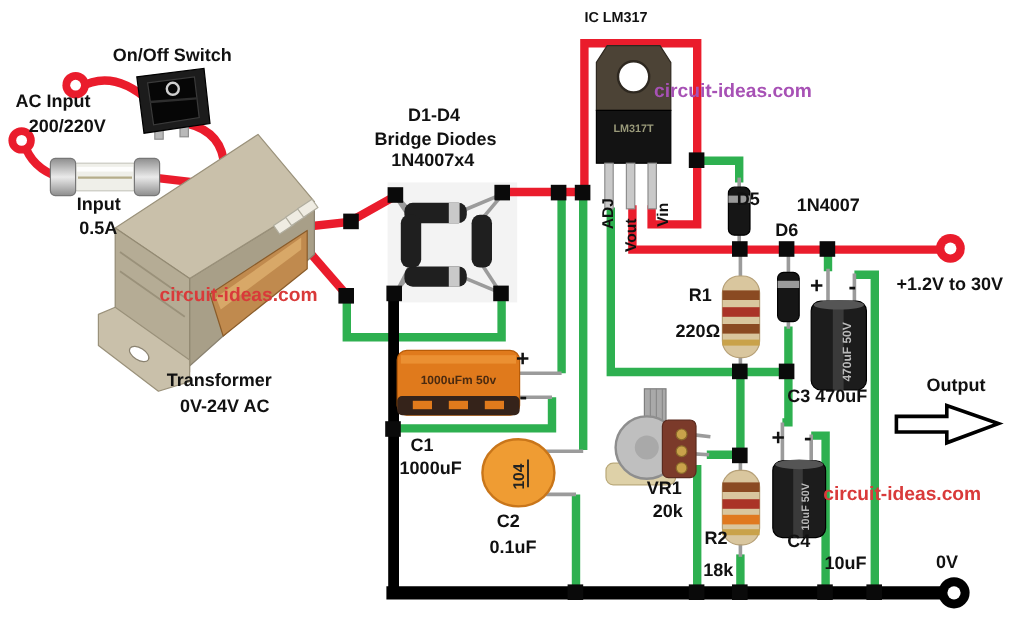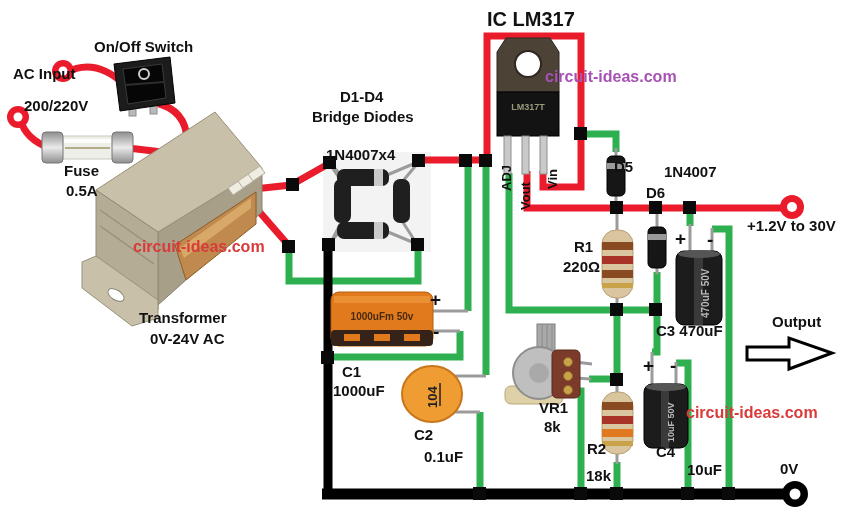--- a/index.html
+++ b/index.html
@@ -5,21 +5,21 @@
   html,body{margin:0;padding:0;background:#fff;}
   .canvas{
     position:relative;width:846px;height:515px;background:#ffffff;overflow:hidden;
     font-family:"Liberation Sans", sans-serif;
   }
   .canvas svg{position:absolute;left:0;top:0;}
   .lbl{
     position:absolute;font-weight:bold;font-size:15px;color:#111;
     white-space:nowrap;line-height:1.1;
   }
-  .lbl.big{font-size:20px;text-align:center;}
+  .lbl.big{font-size:12px;text-align:center;}
   .lbl.sign{font-size:19px;}
   .lbl.wm-purple{color:#a751b5;font-size:16px;}
   .lbl.wm-red{color:#d93a3a;font-size:16px;}
 </style>
 </head>
 <body>
 
 <div class="canvas">
 
 <svg width="846" height="515" viewBox="0 0 846 515">
@@ -255,44 +255,44 @@
     <circle cx="792" cy="207" r="12" fill="#ea1c2c"></circle>
         <circle cx="792" cy="207" r="5" fill="#fff"></circle>
     <circle cx="795" cy="494" r="13" fill="#000"></circle>
         <circle cx="795" cy="494" r="5.5" fill="#fff"></circle>
   </g>
 
   <path d="M747,347 L789,347 L789,338 L832,353 L789,369 L789,360 L747,360 Z" fill="#ffffff" stroke="#000" stroke-width="3"></path>
 </svg>
 
 <div class="lbl" style="left:94px;top:39px">On/Off Switch</div>
-<div class="lbl" style="left:13px;top:66px">AC Input</div>
+<div class="lbl" style="left:13px;top:77px">AC Input</div>
 <div class="lbl" style="left:24px;top:98px">200/220V</div>
-<div class="lbl" style="left:64px;top:163px">Fuse</div>
+<div class="lbl" style="left:64px;top:163px">Input</div>
 <div class="lbl" style="left:66px;top:183px">0.5A</div>
 <div class="lbl" style="left:139px;top:310px">Transformer</div>
 <div class="lbl" style="left:150px;top:331px">0V-24V AC</div>
 <div class="lbl" style="left:340px;top:89px">D1-D4</div>
 <div class="lbl" style="left:312px;top:109px">Bridge Diodes</div>
-<div class="lbl" style="left:326px;top:147px">1N4007x4</div>
+<div class="lbl" style="left:326px;top:126px">1N4007x4</div>
 <div class="lbl big" style="left:487px;top:8px">IC LM317</div>
 <div class="lbl" style="left:614px;top:159px">D5</div>
 <div class="lbl" style="left:664px;top:164px">1N4007</div>
 <div class="lbl" style="left:646px;top:185px">D6</div>
 <div class="lbl" style="left:574px;top:239px">R1</div>
-<div class="lbl" style="left:563px;top:259px">220Ω</div>
-<div class="lbl" style="left:747px;top:218px">+1.2V to 30V</div>
+<div class="lbl" style="left:563px;top:269px">220Ω</div>
+<div class="lbl" style="left:747px;top:230px">+1.2V to 30V</div>
 <div class="lbl" style="left:656px;top:323px">C3 470uF</div>
 <div class="lbl" style="left:772px;top:314px">Output</div>
 <div class="lbl" style="left:342px;top:364px">C1</div>
 <div class="lbl" style="left:333px;top:383px">1000uF</div>
 <div class="lbl" style="left:414px;top:427px">C2</div>
-<div class="lbl" style="left:424px;top:449px">0.1uF</div>
+<div class="lbl" style="left:408px;top:449px">0.1uF</div>
 <div class="lbl" style="left:539px;top:400px">VR1</div>
-<div class="lbl" style="left:544px;top:419px">8k</div>
+<div class="lbl" style="left:544px;top:419px">20k</div>
 <div class="lbl" style="left:587px;top:441px">R2</div>
 <div class="lbl" style="left:586px;top:468px">18k</div>
 <div class="lbl" style="left:656px;top:444px">C4</div>
 <div class="lbl" style="left:687px;top:462px">10uF</div>
 <div class="lbl" style="left:780px;top:461px">0V</div>
 
 <div class="lbl wm-purple" style="left:545px;top:68px">circuit-ideas.com</div>
 <div class="lbl wm-red" style="left:133px;top:238px">circuit-ideas.com</div>
 <div class="lbl wm-red" style="left:686px;top:404px">circuit-ideas.com</div>
 

